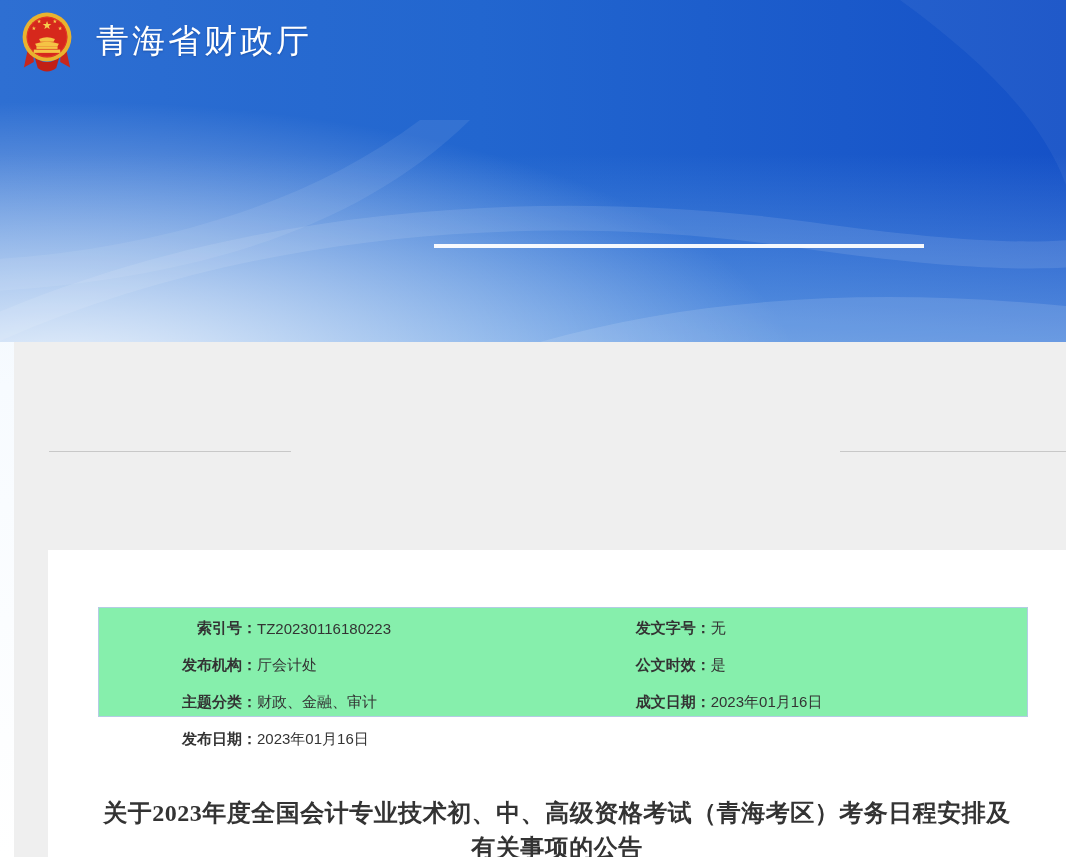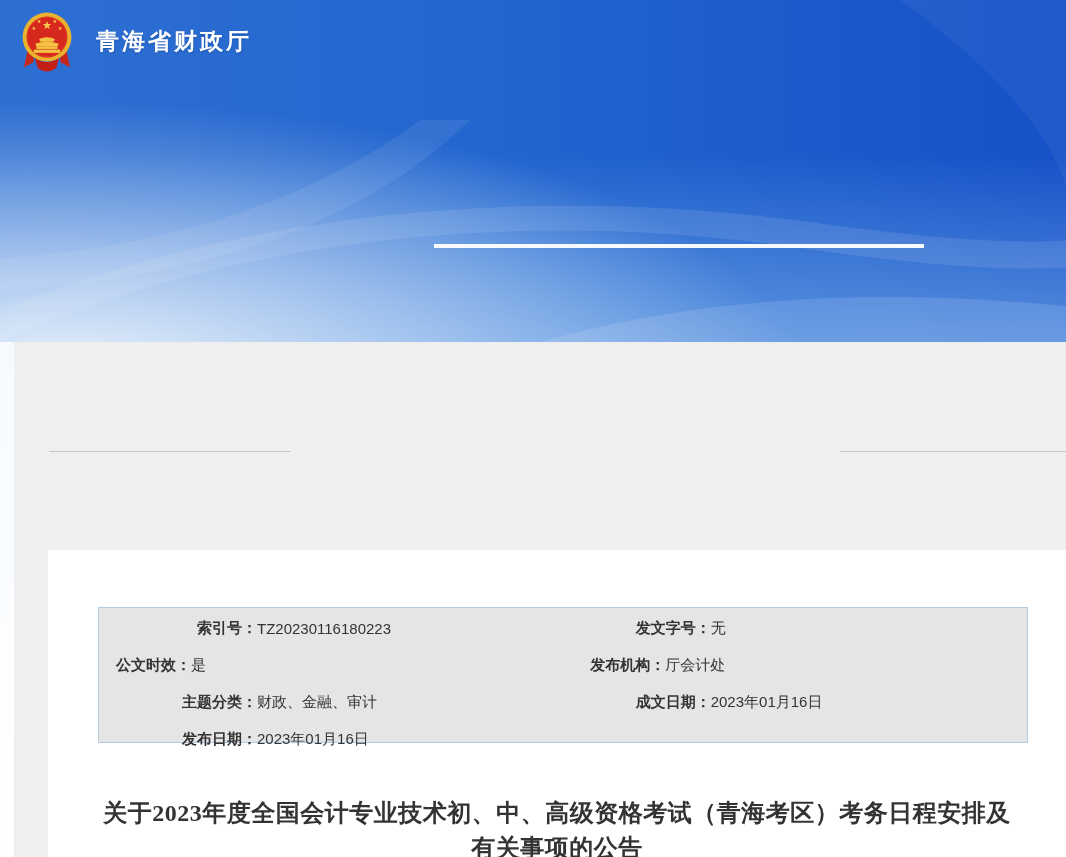--- a/index.html
+++ b/index.html
@@ -12,21 +12,21 @@
   .hero{
     position:absolute;left:0;top:0;width:1066px;height:342px;overflow:hidden;
     background:
       radial-gradient(ellipse at 6% 112%, rgba(255,255,255,0.88) 0%, rgba(255,255,255,0) 52%),
       linear-gradient(to bottom, rgba(140,190,240,0) 45%, rgba(150,200,245,0.50) 100%),
       linear-gradient(to right,#2e6fd2 0%,#2266cf 45%,#1551c7 100%);
   }
   .hero svg.swoosh{position:absolute;left:0;top:0;pointer-events:none;}
   .site-header{position:absolute;left:14px;top:8px;display:flex;align-items:center;gap:16px;}
   .emblem{width:66px;height:66px;flex:0 0 66px;}
-  .site-name{color:#ffffff;font-size:23px;font-weight:700;letter-spacing:3px;text-shadow:0 1px 2px rgba(0,40,110,.35);}
+  .site-name{color:#ffffff;font-size:33px;font-weight:400;letter-spacing:3px;text-shadow:0 1px 2px rgba(0,40,110,.35);}
   .banner-title{
     position:absolute;left:203px;top:98px;
     color:#ffffff;font-size:98px;font-weight:900;letter-spacing:12px;line-height:1.2;
     text-shadow:4px 5px 3px rgba(13,53,138,0.45);white-space:nowrap;
   }
   .banner-underline{position:absolute;left:434px;top:244px;width:490px;height:4px;background:#ffffff;opacity:.95;}
   
   .gray-panel{position:absolute;left:14px;top:342px;width:1052px;height:515px;background:#efefef;}
   .search-line{position:absolute;top:109px;height:1px;background:#c8c8c8;}
   .search-line.left{left:35px;width:242px;}
@@ -39,22 +39,22 @@
   .search-box input{
     flex:1;border:none;outline:none;background:transparent;
     padding:0 10px 0 18px;font-size:16px;color:#444;
     font-family:"Liberation Sans",sans-serif;
   }
   .search-box input::placeholder{color:#9a9a9a;}
   .search-btn{border:none;background:transparent;cursor:pointer;padding:0 12px 0 0;display:flex;align-items:center;}
   
   .white-panel{position:absolute;left:34px;top:208px;width:1018px;height:307px;background:#ffffff;}
   .meta-table{
-    position:absolute;left:50px;top:57px;width:930px;height:136px;
-    border:1px solid #b3cce4;box-sizing:border-box;background:#e5e5e5;padding-top:2px;
+    position:absolute;left:50px;top:57px;width:930px;height:110px;
+    border:1px solid #b3cce4;box-sizing:border-box;background:#86efac;padding-top:2px;
   }
   .meta-row{display:flex;height:37px;align-items:center;font-size:15px;color:#333333;}
   .meta-cell{display:flex;align-items:center;}
   .meta-cell.l{flex:0 0 56%;}
   .meta-cell.r{flex:1;}
   .meta-label{font-weight:700;text-align:right;}
   .meta-cell.l .meta-label{width:158px;}
   .meta-cell.r .meta-label{width:92px;}
   .meta-value{}
   .article-title{
@@ -112,27 +112,27 @@
           <div class="meta-cell l">
             <span class="meta-label">索引号：</span>
             <span class="meta-value">TZ20230116180223</span>
           </div>
           <div class="meta-cell r">
             <span class="meta-label">发文字号：</span>
             <span class="meta-value">无</span>
           </div>
         </div>
         <div class="meta-row">
+          <div class="meta-cell l">
+            <span class="meta-label">发布机构：</span>
+            <span class="meta-value">厅会计处</span>
+          </div>
           <div class="meta-cell r">
             <span class="meta-label">公文时效：</span>
             <span class="meta-value">是</span>
-          </div>
-          <div class="meta-cell l">
-            <span class="meta-label">发布机构：</span>
-            <span class="meta-value">厅会计处</span>
           </div>
         </div>
         <div class="meta-row">
           <div class="meta-cell l">
             <span class="meta-label">主题分类：</span>
             <span class="meta-value">财政、金融、审计</span>
           </div>
           <div class="meta-cell r">
             <span class="meta-label">成文日期：</span>
             <span class="meta-value">2023年01月16日</span>

